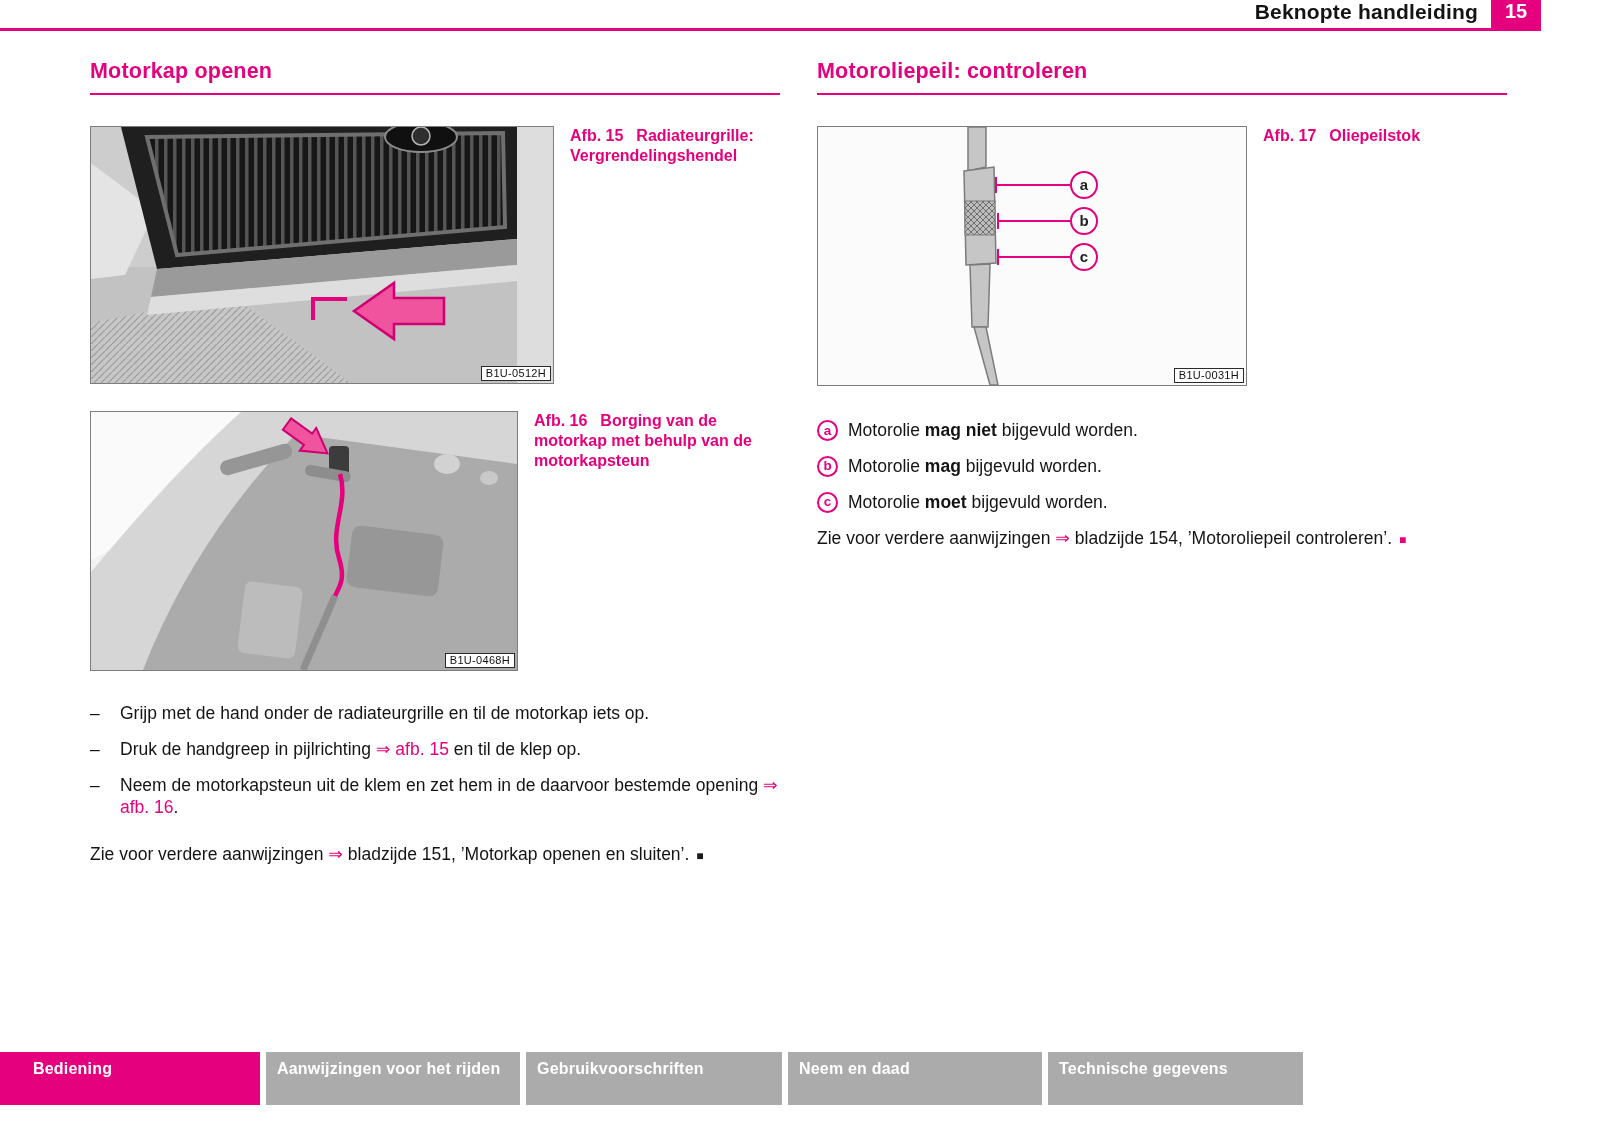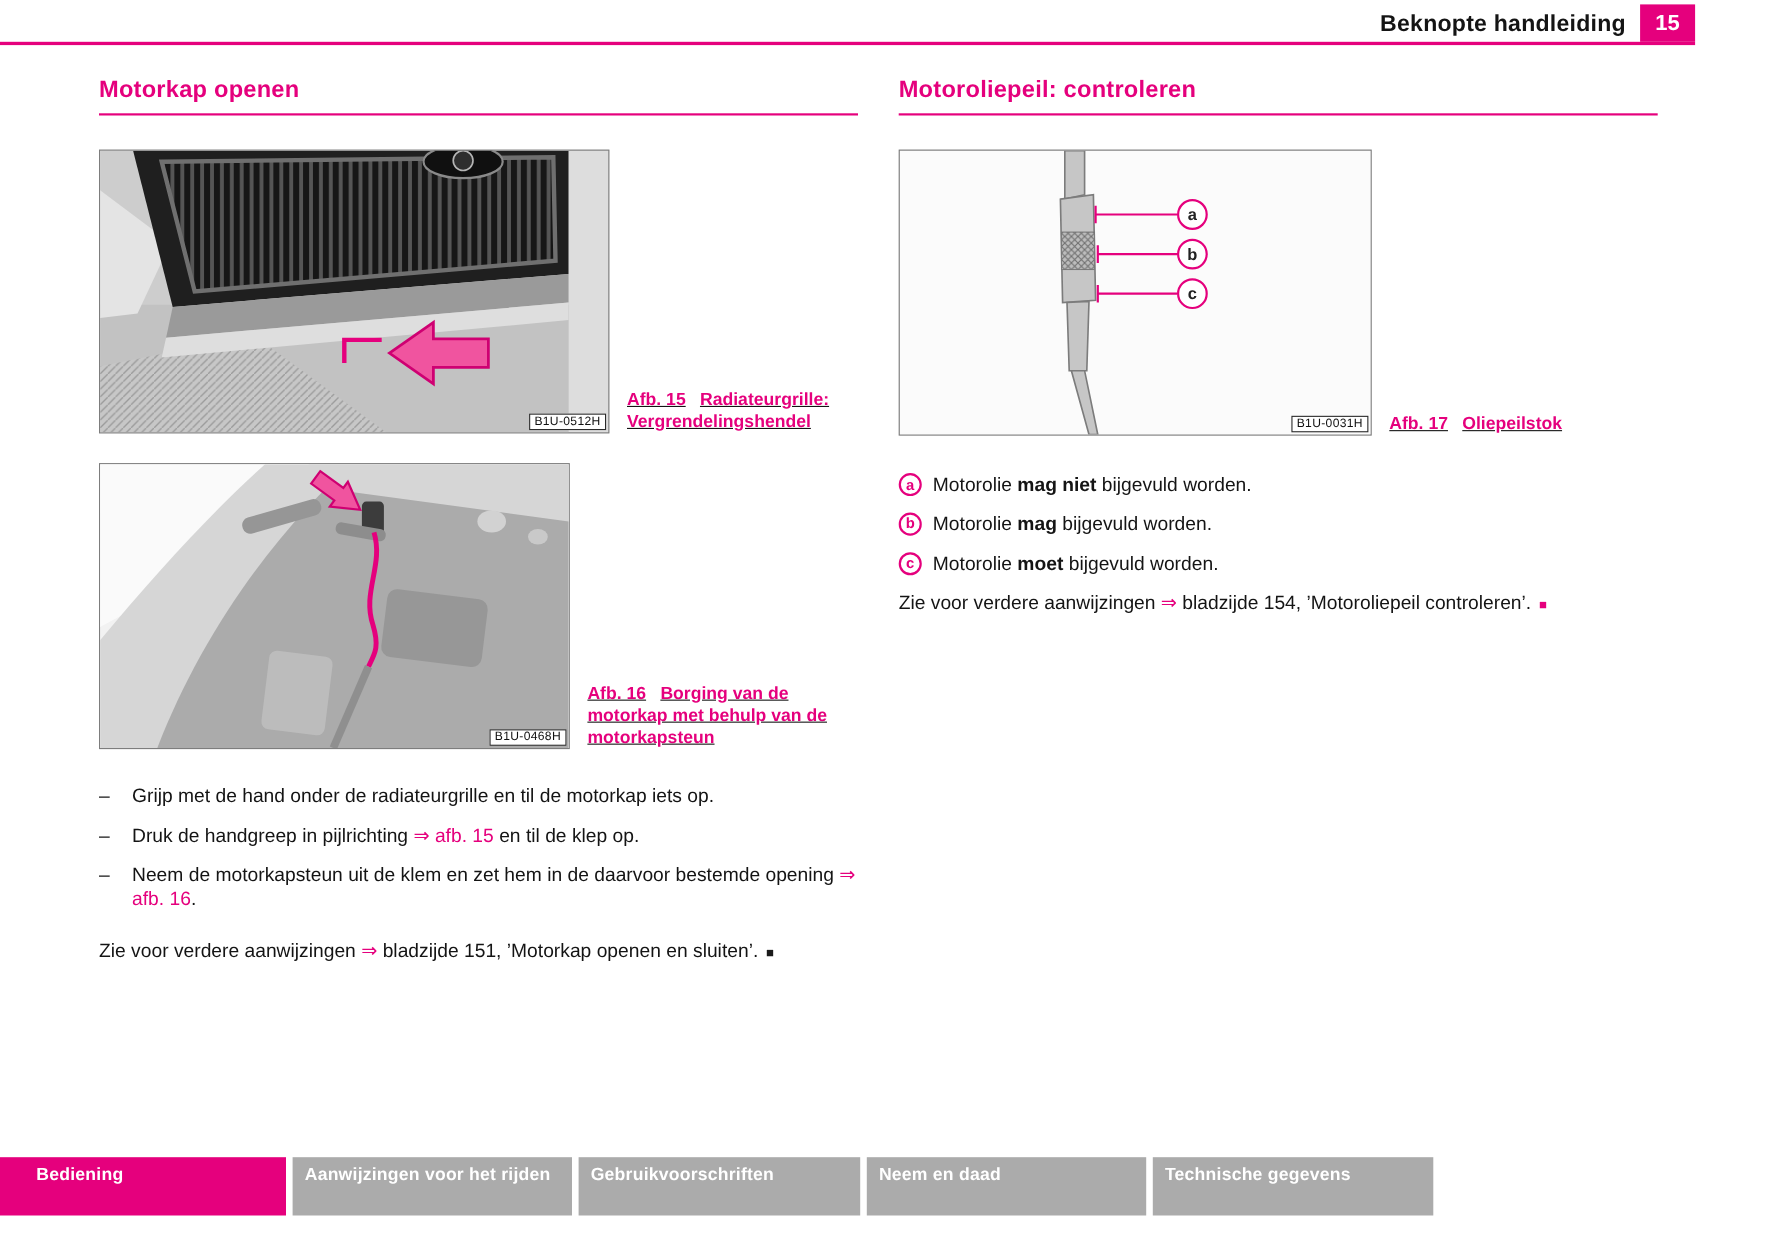--- a/index.html
+++ b/index.html
@@ -5,21 +5,21 @@
   * { margin:0; padding:0; box-sizing:border-box; }
   :root { --accent:#e5007d; --tab-gray:#ababab; }
   html, body { width:1623px; height:1142px; }
   body {
     position:relative; overflow:hidden; background:#ffffff;
     font-family:"Liberation Sans","DejaVu Sans",sans-serif; color:#141414;
   }
 
   
   .page-header {
-    width:1541px; height:41px; padding-top:8px;
+    width:1541px; height:31px; padding-top:8px;
     border-bottom:3px solid var(--accent);
     display:flex; justify-content:flex-end; align-items:flex-end; gap:13px;
   }
   .header-title { font-size:21px; font-weight:bold; padding-bottom:4px; letter-spacing:0.2px; }
   .page-number {
     width:50px; height:34px; background:var(--accent); color:#fff;
     font-size:20px; font-weight:bold;
     display:flex; align-items:center; justify-content:center;
   }
 
@@ -38,21 +38,21 @@
   .figure svg { display:block; }
   .figure svg text { font-family:"Liberation Sans","DejaVu Sans",sans-serif; }
   .fig-15 { width:464px; height:258px; }
   .fig-16 { width:428px; height:260px; }
   .fig-17 { width:430px; height:260px; }
   .fig-code {
     position:absolute; right:2px; bottom:2px; background:#fff;
     border:1px solid #2a2a2a; font-size:11px; line-height:13px; padding:0 4px;
     letter-spacing:0.3px; color:#111;
   }
-  .fig-caption { margin-left:16px; width:245px; display:flex; align-items:flex-end;text-decoration:underline; }
+  .fig-caption { margin-left:16px; width:245px; display:flex; align-items:flex-start; }
   .cap { color:var(--accent); font-weight:bold; font-size:16px; line-height:1.26; }
   .cap-label { margin-right:13px; }
   .row-fig15 { margin-bottom:27px; }
   .row-fig16 { margin-bottom:0; }
 
   
   .steps { margin-top:31px; }
   .step { display:flex; font-size:17.5px; line-height:1.3; margin-bottom:13px; }
   .step-marker { width:30px; flex:none; }
   .step-text { flex:1; }

